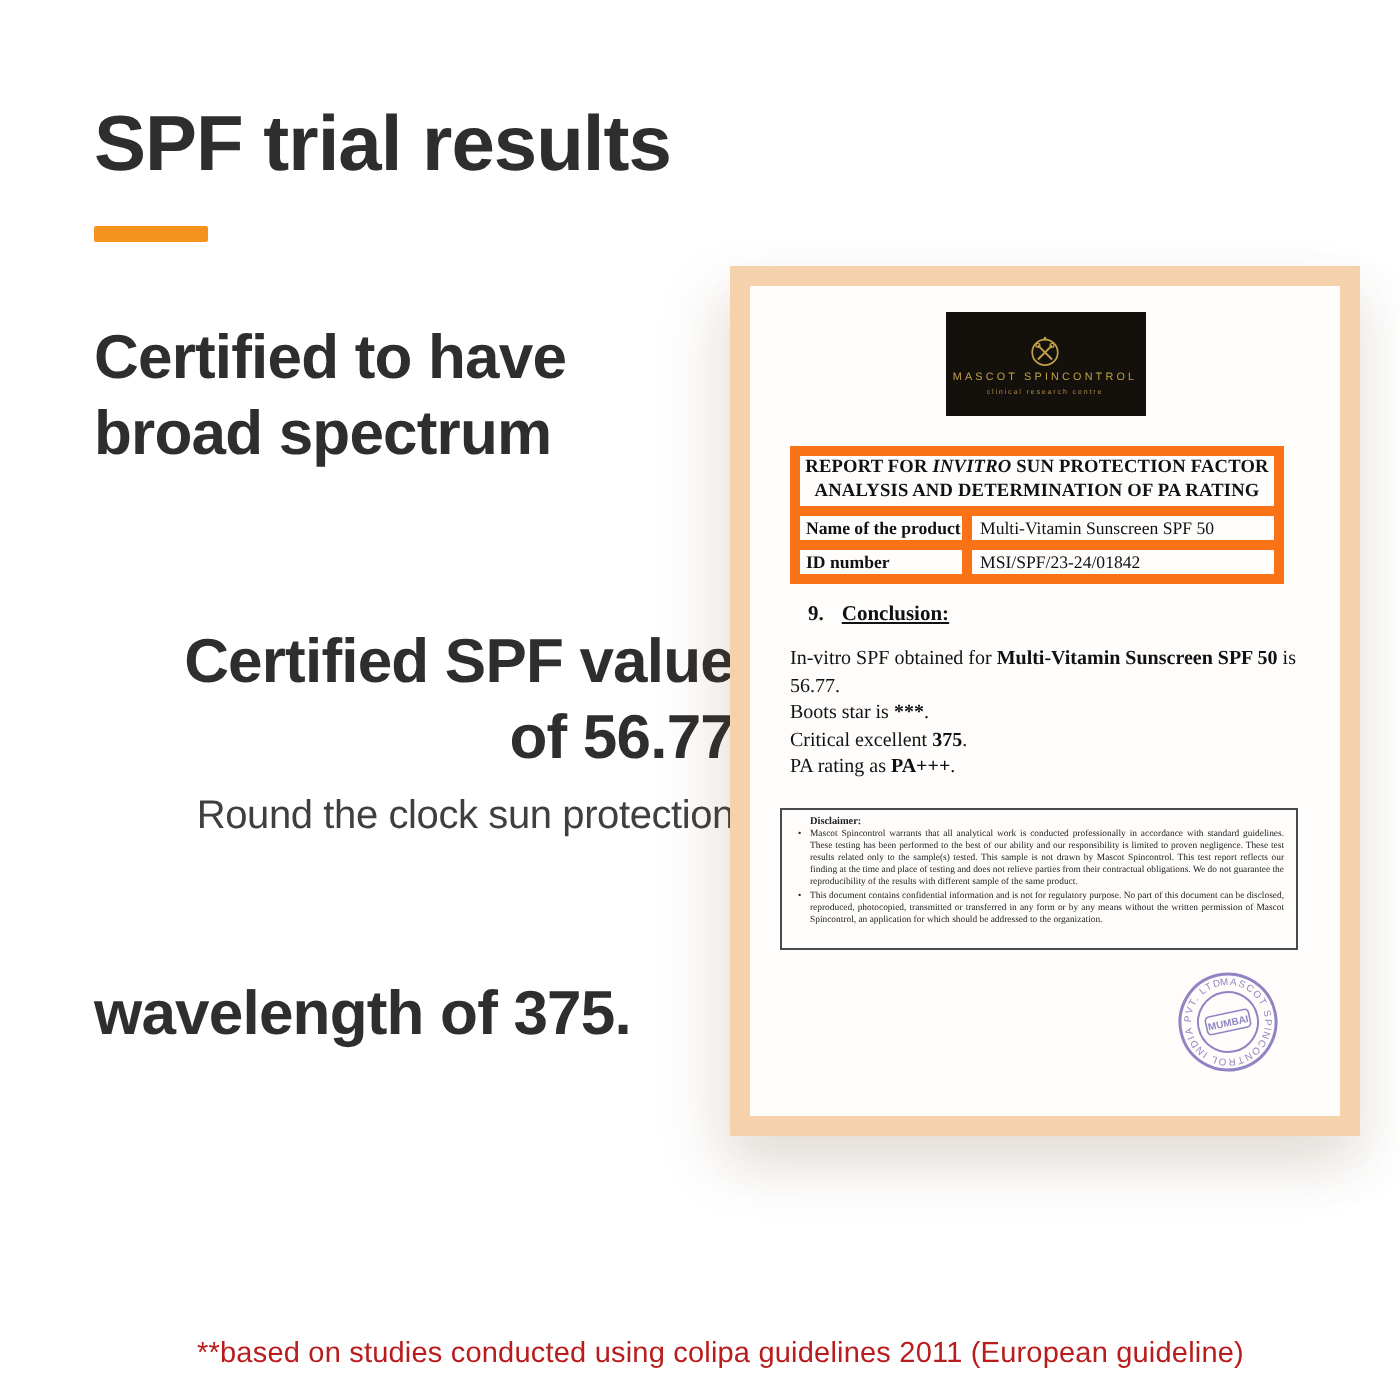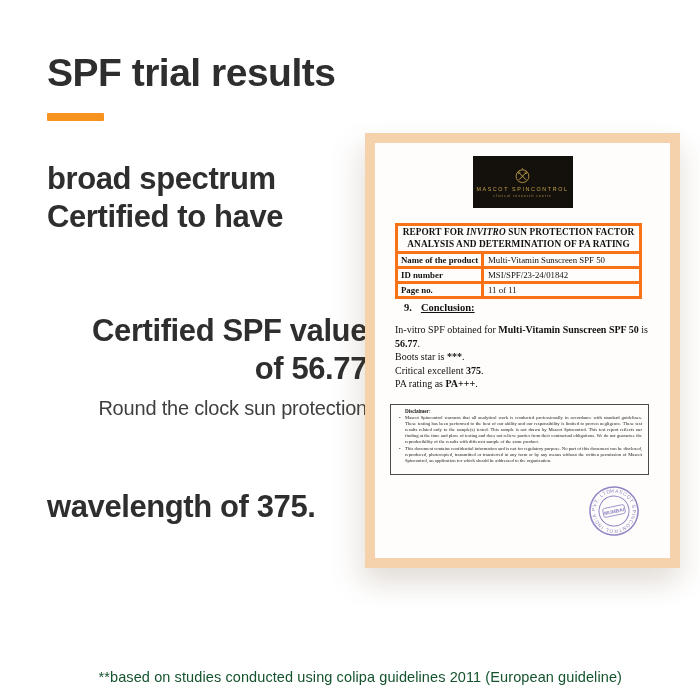--- a/index.html
+++ b/index.html
@@ -60,21 +60,21 @@
   .logo-tagline {
     color: #a8894a; font-size: 3.6px; letter-spacing: 0.9px;
     font-family: "Liberation Sans", sans-serif; white-space: nowrap;
   }
 
   table.report-table {
     position: absolute; left: 20px; top: 80px; width: 247px;
     border-collapse: collapse; font-family: "Liberation Serif", serif;
   }
   table.report-table th, table.report-table td {
-    border: 3px solid #f97316; color: #111;
+    border: 5px solid #f97316; color: #111;
   }
   th.report-title {
     font-size: 9.3px; font-weight: 700; text-align: center;
     line-height: 11.5px; padding: 1px 2px; letter-spacing: 0.1px;
   }
   td.row-label { width: 86px; font-weight: 700; font-size: 8.8px; padding: 1px 0 1px 3px; }
   td.row-value { font-size: 8.8px; padding: 1px 0 1px 4px; }
 
   .conclusion-heading {
     position: absolute; left: 29px; top: 159px;
@@ -100,35 +100,35 @@
   }
   .disclaimer-list li::before {
     content: "•"; position: absolute; left: 4px; top: 0; font-size: 4.7px;
   }
 
   .stamp { position: absolute; left: 213px; top: 342px; width: 52px; height: 52px; transform: rotate(-12deg); opacity: 0.9; }
 
   
   .footnote {
     position: absolute; right: 14px; top: 669px;
-    font-size: 14.5px; color: #14532d; letter-spacing: 0.1px;
+    font-size: 14.5px; color: #b91c1c; letter-spacing: 0.1px;
   }
 </style>
 </head>
 <body>
 
 <div class="canvas">
 
   <h1 class="page-title">SPF trial results</h1>
   <div class="accent-bar"></div>
 
   <div class="benefit benefit-1">
     <div class="benefit-heading">
+      <span>Certified to have</span>
       <span>broad spectrum</span>
-      <span>Certified to have</span>
     </div>
   </div>
 
   <div class="benefit benefit-2">
     <div class="benefit-heading">
       <span>Certified SPF value</span>
       <span>of 56.77</span>
     </div>
     <div class="benefit-sub">Round the clock sun protection</div>
   </div>
@@ -160,33 +160,29 @@
             <th class="report-title" colspan="2"><span style="font-weight: 700;">REPORT FOR </span><span style="font-weight: 700; font-style: italic;">INVITRO</span><span style="font-weight: 700;"> SUN PROTECTION FACTOR ANALYSIS AND DETERMINATION OF PA RATING</span></th>
           </tr>
           <tr>
             <td class="row-label">Name of the product</td>
             <td class="row-value">Multi-Vitamin Sunscreen SPF 50</td>
           </tr>
           <tr>
             <td class="row-label">ID number</td>
             <td class="row-value">MSI/SPF/23-24/01842</td>
           </tr>
-          <tr>
-            <td class="row-label">Page no.</td>
-            <td class="row-value">11 of 11</td>
-          </tr>
         </tbody>
       </table>
 
       <div class="conclusion-heading">
         <span class="c-num">9.</span><span class="c-word">Conclusion:</span>
       </div>
 
       <div class="conclusion-lines">
-        <div><span>In-vitro SPF obtained for </span><span style="font-weight: 700;">Multi-Vitamin Sunscreen SPF 50</span><span> is </span><span style="font-weight: 700;">56.77</span><span>.</span></div>
+        <div><span>In-vitro SPF obtained for </span><span style="font-weight: 700;">Multi-Vitamin Sunscreen SPF 50</span><span> is </span><span style="font-weight: 400;">56.77</span><span>.</span></div>
         <div><span>Boots star is </span><span style="font-weight: 700;">***</span><span>.</span></div>
         <div><span>Critical excellent </span><span style="font-weight: 700;">375</span><span>.</span></div>
         <div><span>PA rating as </span><span style="font-weight: 700;">PA+++</span><span>.</span></div>
       </div>
 
       <div class="disclaimer-box">
         <div class="disclaimer-title">Disclaimer:</div>
         <ul class="disclaimer-list">
           <li>Mascot Spincontrol warrants that all analytical work is conducted professionally in accordance with standard guidelines. These testing has been performed to the best of our ability and our responsibility is limited to proven negligence. These test results related only to the sample(s) tested. This sample is not drawn by Mascot Spincontrol. This test report reflects our finding at the time and place of testing and does not relieve parties from their contractual obligations. We do not guarantee the reproducibility of the results with different sample of the same product.</li>
           <li>This document contains confidential information and is not for regulatory purpose. No part of this document can be disclosed, reproduced, photocopied, transmitted or transferred in any form or by any means without the written permission of Mascot Spincontrol, an application for which should be addressed to the organization.</li>

